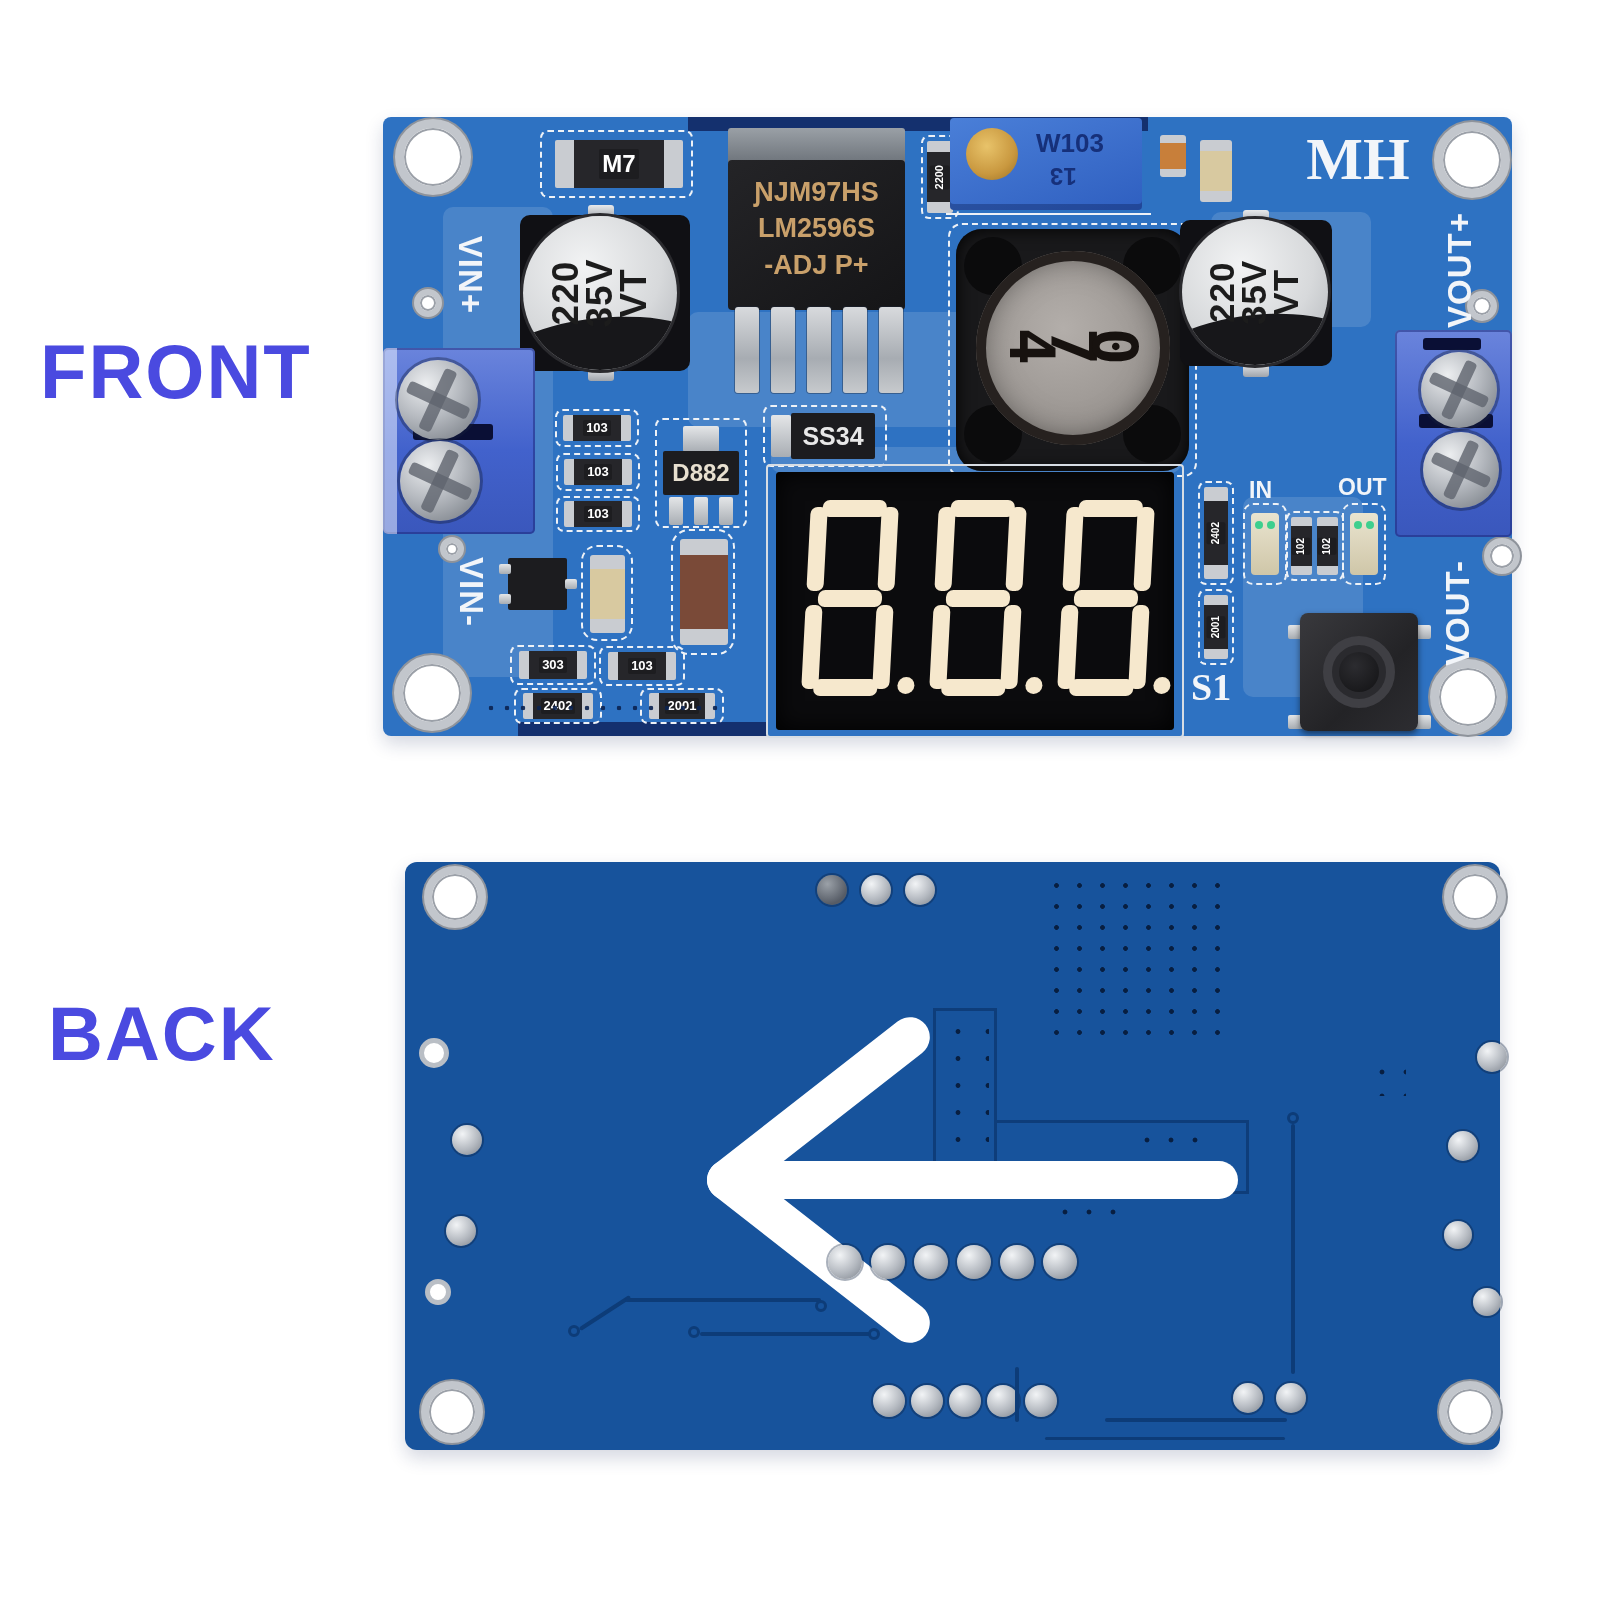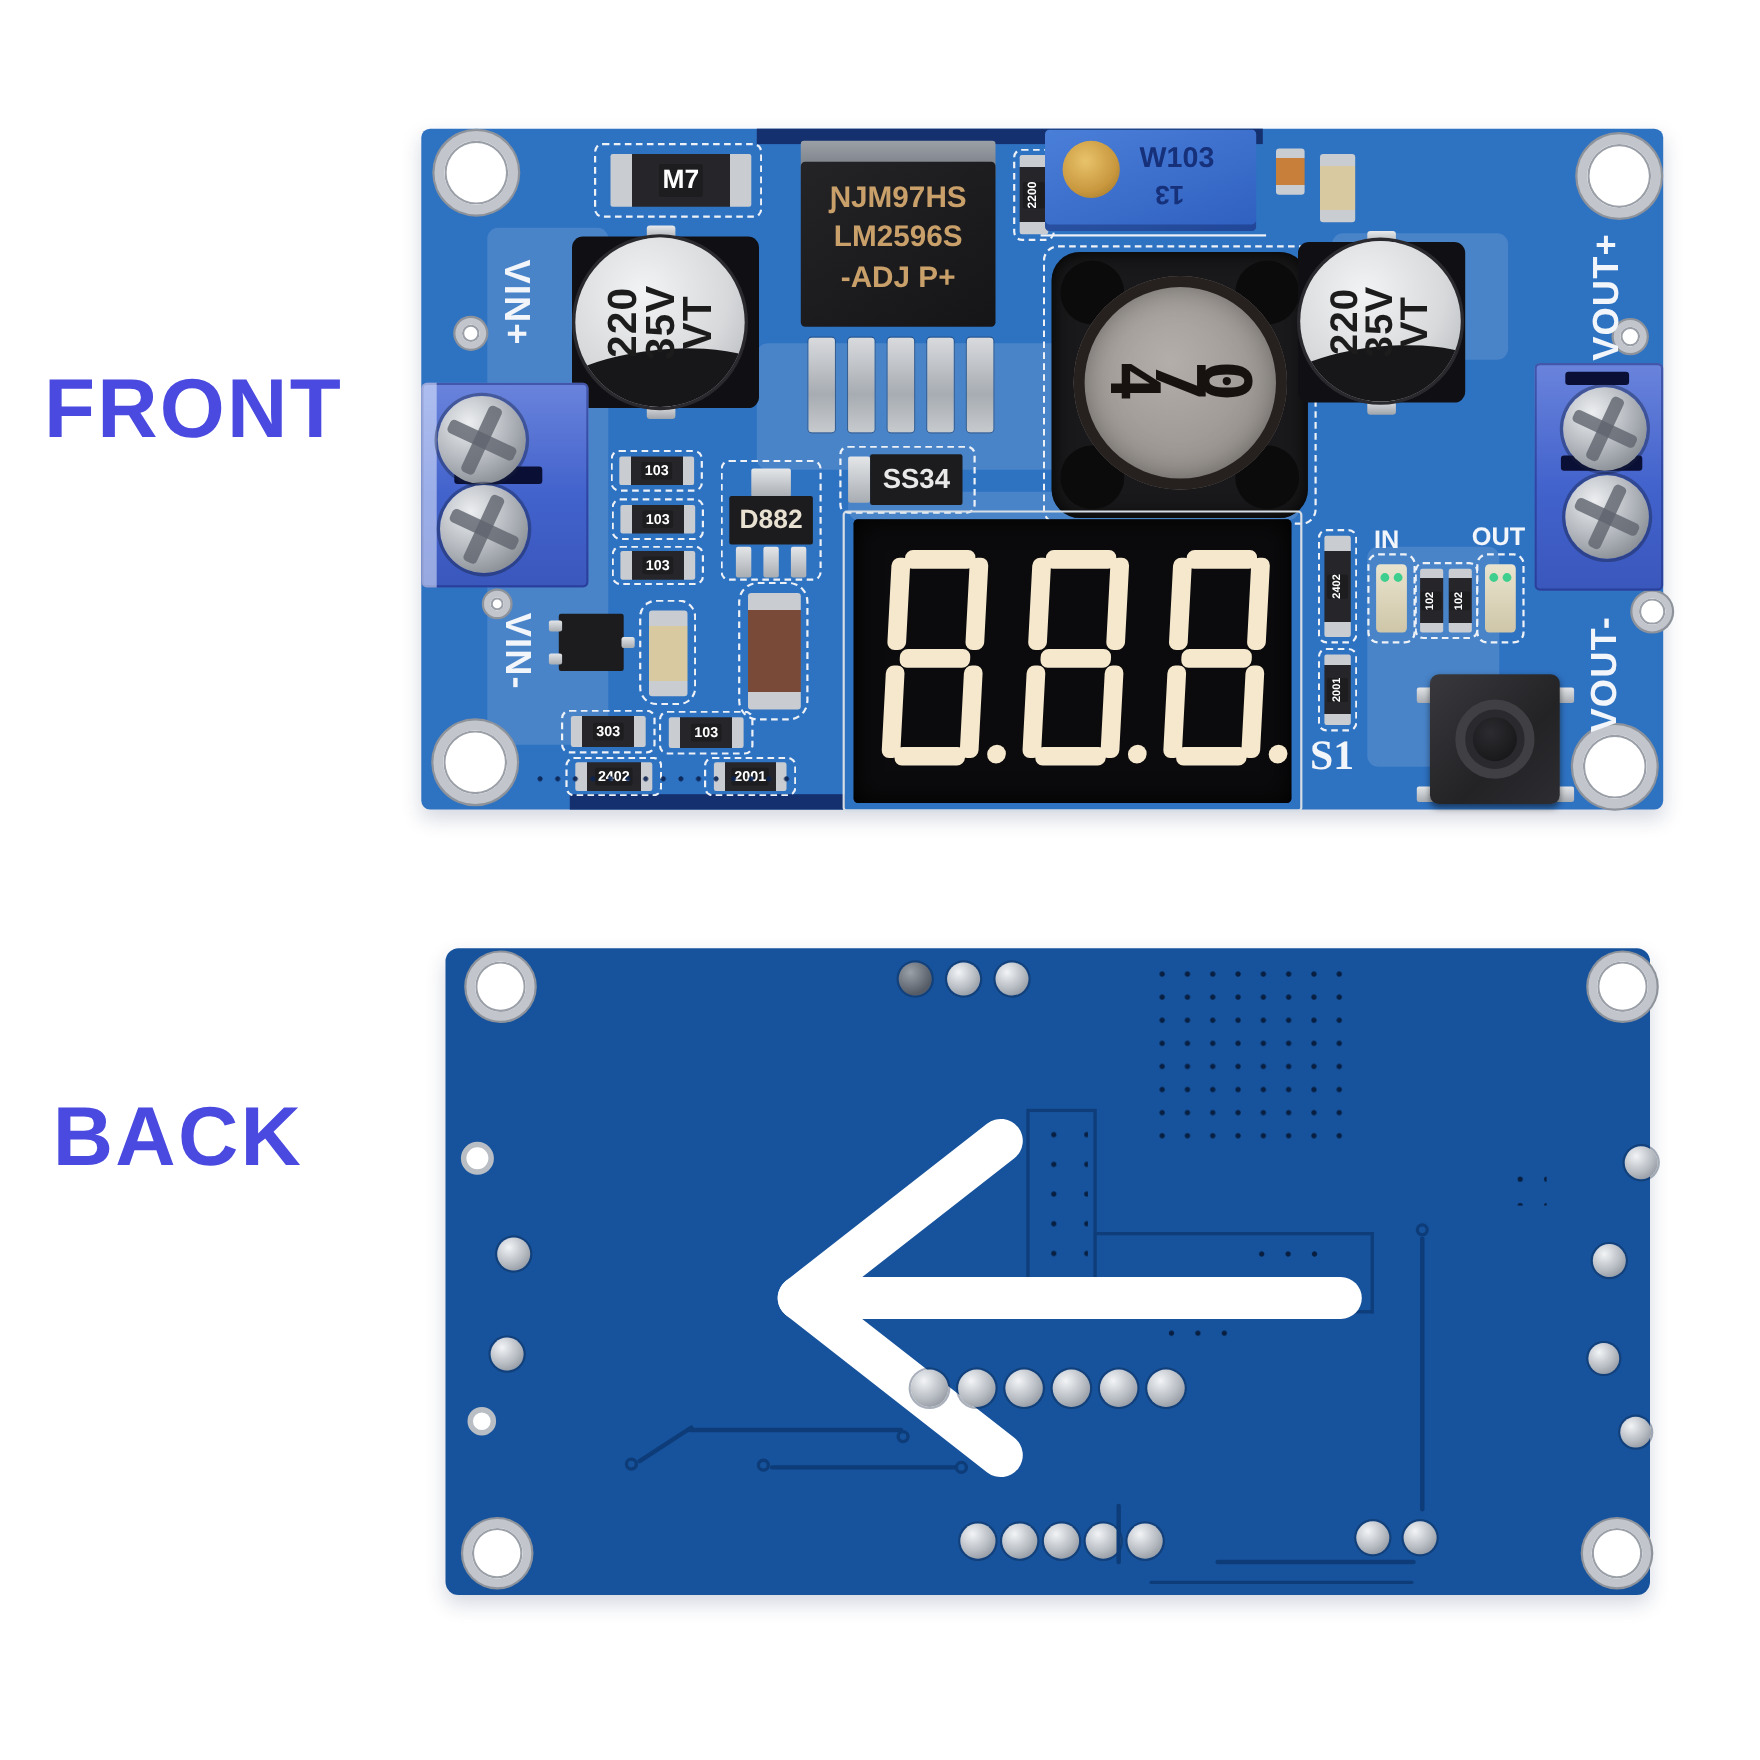--- a/index.html
+++ b/index.html
@@ -118,21 +118,21 @@
     <div class="captop" style="left:140px;top:99px;width:154px;height:154px;">
       <div class="capcrescent"></div>
       <div class="captext">
         <div>220</div>
         <div>35V</div>
         <div>VT</div>
       </div>
     </div>
 
     <div class="ictab" style="left:345px;top:11px;width:177px;height:34px;"></div>
-    <div class="icbody" style="left:345px;top:30px;width:177px;height:150px;padding-top:14px;text-align:center;font-size:27px;font-weight:700;line-height:1.35;box-sizing:border-box;">
+    <div class="icbody" style="left:345px;top:43px;width:177px;height:150px;padding-top:14px;text-align:center;font-size:27px;font-weight:700;line-height:1.35;box-sizing:border-box;">
       <div><span>Ɲ</span><span>JM97HS</span></div>
       <div>LM2596S</div>
       <div>-ADJ P+</div>
     </div>
     <div>
       <div class="icpin" style="left:352px;top:190px;"></div>
       <div class="icpin" style="left:388px;top:190px;"></div>
       <div class="icpin" style="left:424px;top:190px;"></div>
       <div class="icpin" style="left:460px;top:190px;"></div>
       <div class="icpin" style="left:496px;top:190px;"></div>
@@ -146,20 +146,21 @@
     <div class="pot" style="left:567px;top:1px;width:192px;height:92px;">
       <div class="goldscrew" style="left:16px;top:10px;width:52px;height:52px;"></div>
       <div class="silktext" style="left:86px;top:10px;font-size:26px;color:#16307a;">W103</div>
       <div class="silktext" style="left:100px;top:44px;font-size:24px;color:#16307a;transform:rotate(180deg);">13</div>
     </div>
     <div class="silkline" style="left:563px;top:96px;width:205px;height:2px;"></div>
 
     <div class="smallcap" style="left:777px;top:18px;width:26px;height:42px;background:linear-gradient(180deg,#c9ccd1 0 20%,#c87f3a 20% 80%,#c9ccd1 80%);"></div>
     <div class="smallcap" style="left:817px;top:23px;width:32px;height:62px;background:linear-gradient(180deg,#c9ccd1 0 18%,#d8c9a0 18% 82%,#c9ccd1 82%);"></div>
 
+    <div class="silktext serif" style="left:900px;top:8px;width:150px;font-size:60px;text-align:center;">MH</div>
 
     <div class="silk" style="left:565px;top:106px;width:249px;height:254px;border-radius:14px;"></div>
     <div class="inductor" style="left:573px;top:112px;width:233px;height:242px;">
       <div class="indbump" style="left:8px;top:8px;"></div>
       <div class="indbump" style="right:8px;top:8px;"></div>
       <div class="indbump" style="left:8px;bottom:8px;"></div>
       <div class="indbump" style="right:8px;bottom:8px;"></div>
       <div class="indcore" style="left:20px;top:22px;width:194px;height:194px;">
         <span class="indtext"><span style="display: inline-block; transform: rotate(90deg);">4</span><span style="display: inline-block; transform: rotate(90deg);">7</span><span style="display: inline-block; transform: rotate(90deg);">0</span></span>
       </div>

